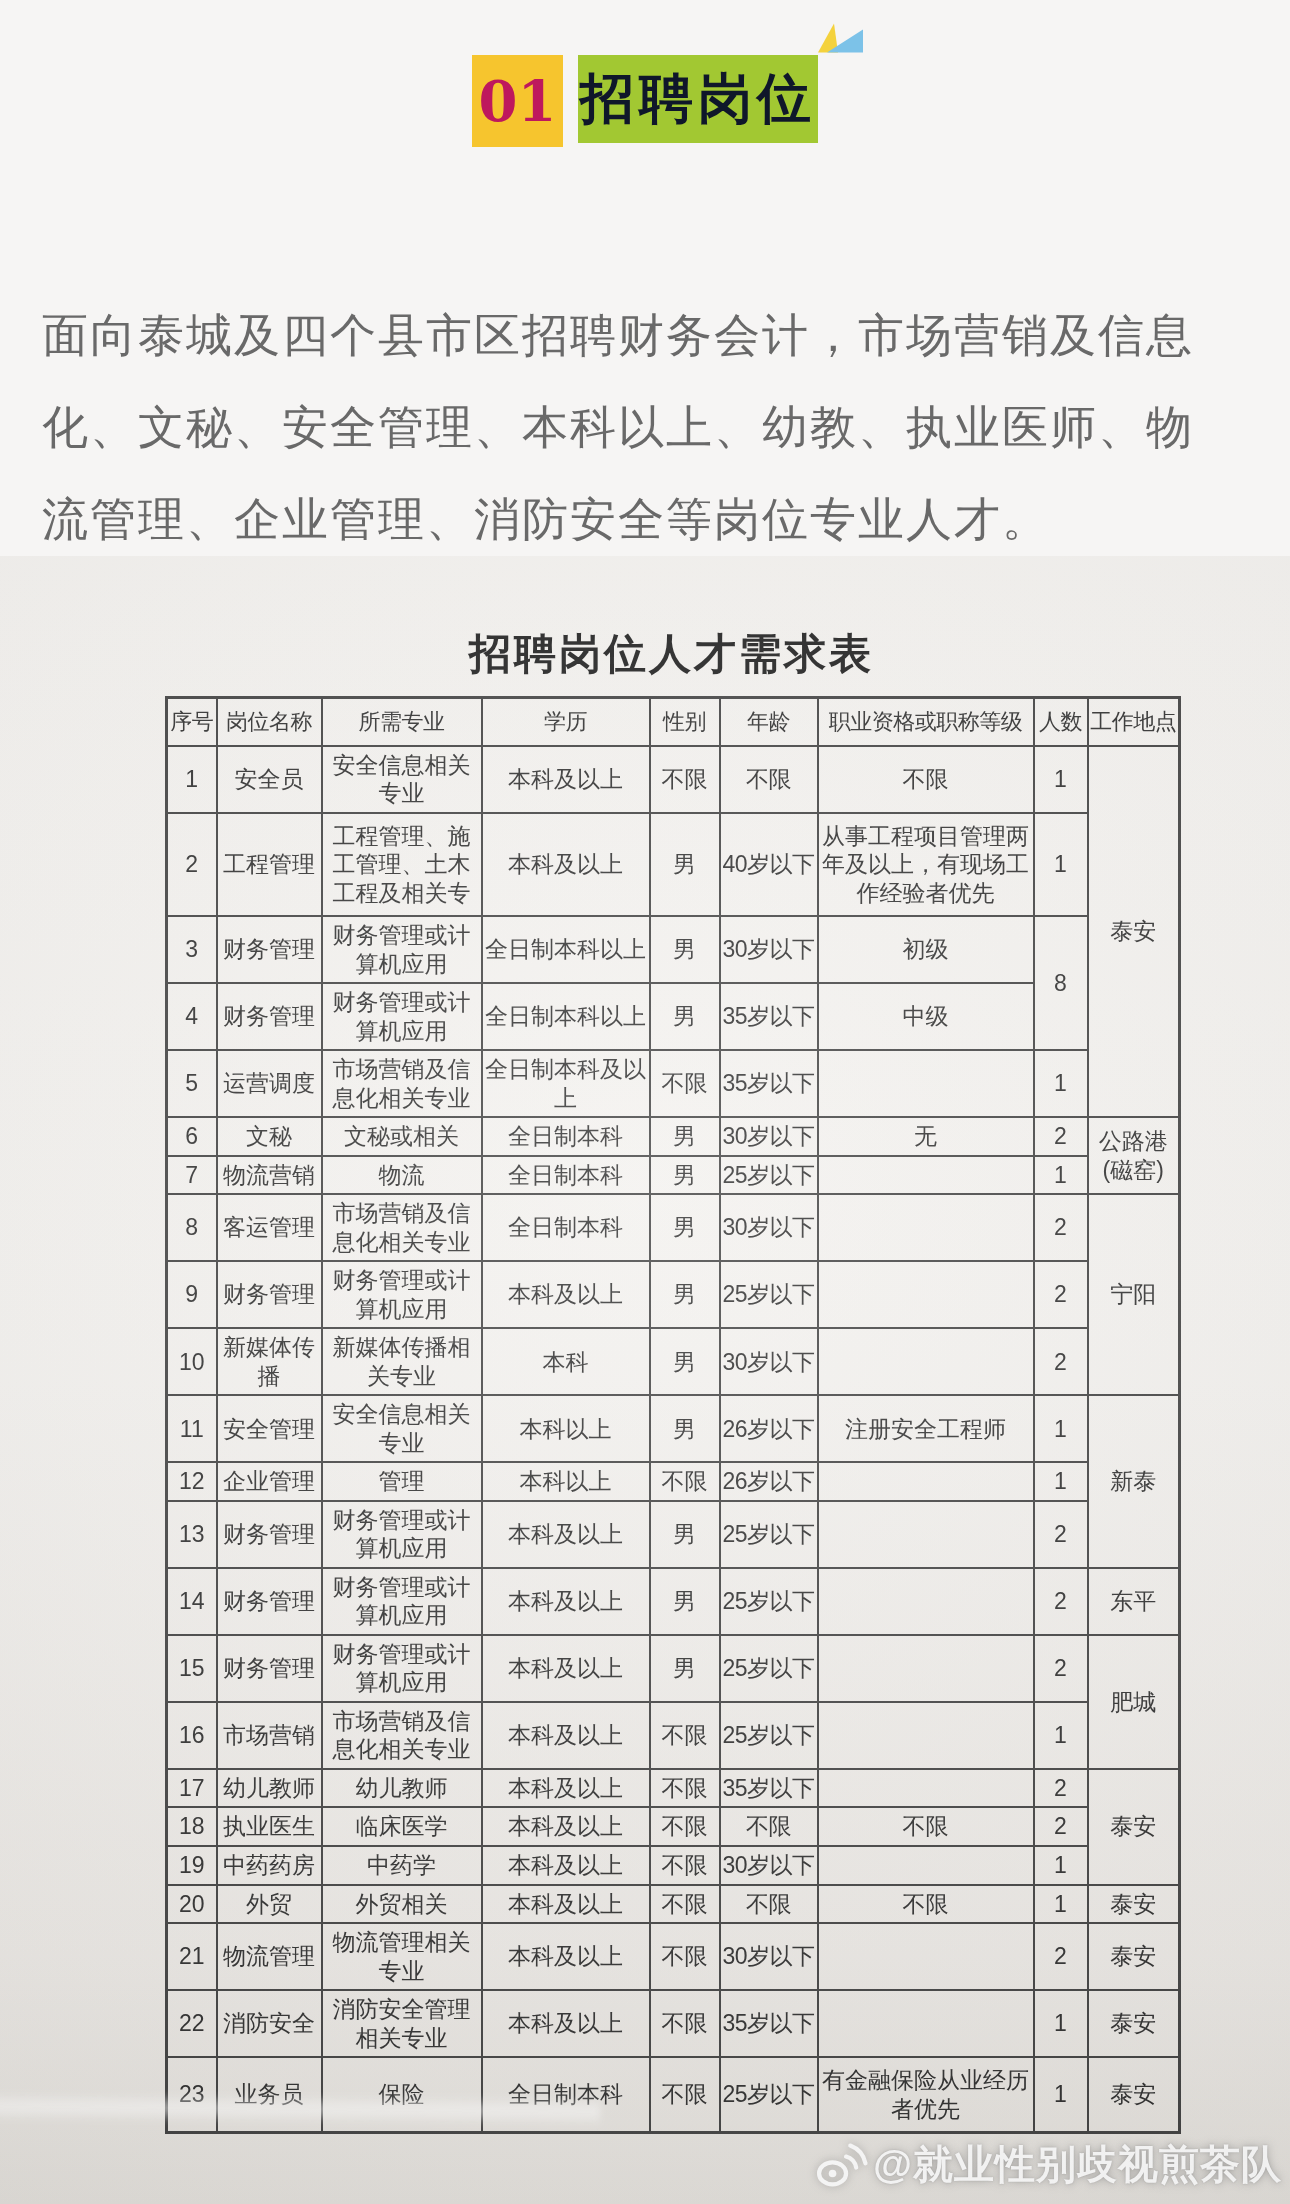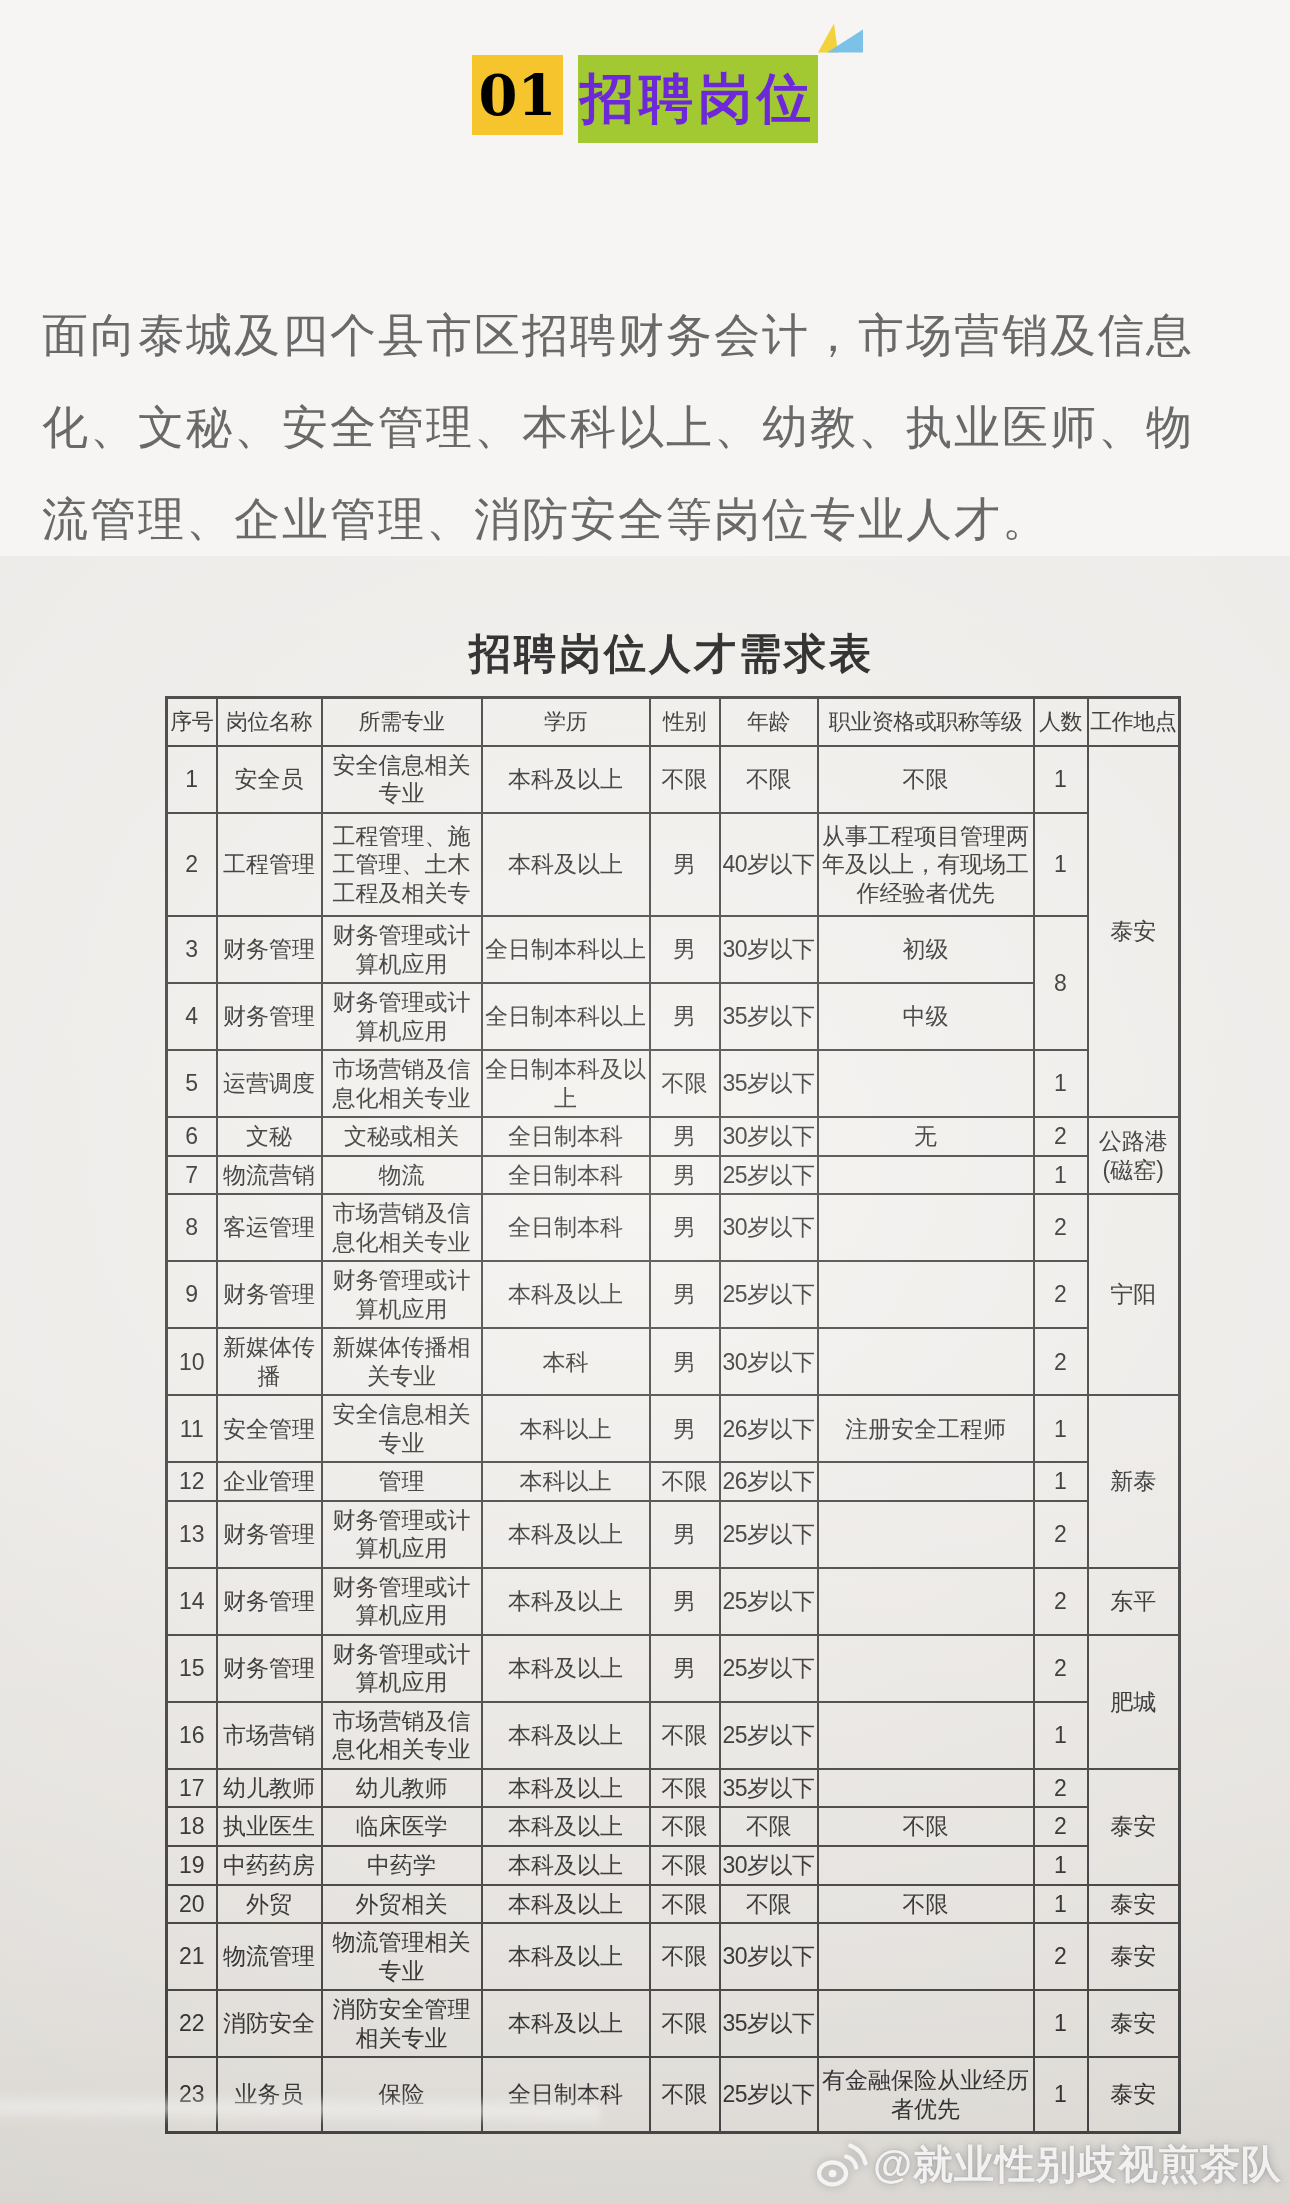--- a/index.html
+++ b/index.html
@@ -7,32 +7,32 @@
     width:1290px; height:2204px;
     position:relative;
     background:#f6f5f4;
     font-family:"Liberation Sans", sans-serif;
     overflow:hidden;
   }
 
   
   .badge-number {
     position:absolute; left:472px; top:55px;
-    width:91px; height:80px;
+    width:91px; height:92px;
     background:var(--badge-yellow,#f6c52e);
-    color:#000000;
+    color:#be185d;
     font-family:"DejaVu Serif", serif;
     font-weight:700; font-size:56px;
     display:flex; align-items:center; justify-content:center;
   }
   .badge-title {
     position:absolute; left:578px; top:55px;
     width:240px; height:88px;
     background:var(--badge-green,#a2c832);
-    color:#6d28d9;
+    color:#0f172a;
     font-weight:700; font-size:54px; letter-spacing:5px;
     display:flex; align-items:center; justify-content:center;
   }
   .corner-deco { position:absolute; left:817px; top:22px; width:48px; height:32px; }
 
   
   .intro {
     position:absolute; left:42px; top:243px;
     width:1176px;
     font-size:46px; line-height:92px; letter-spacing:2px;

